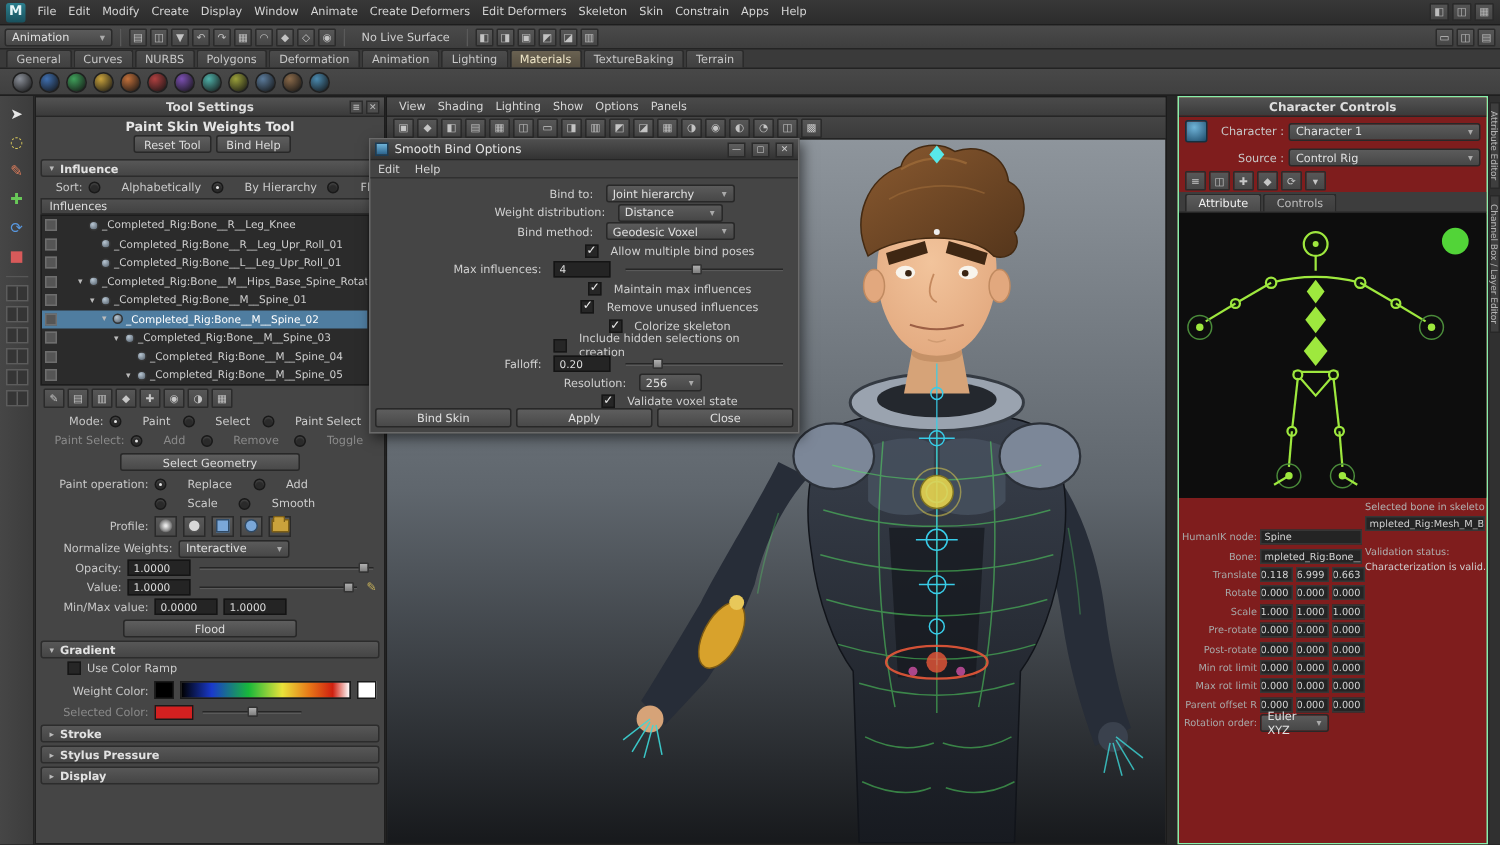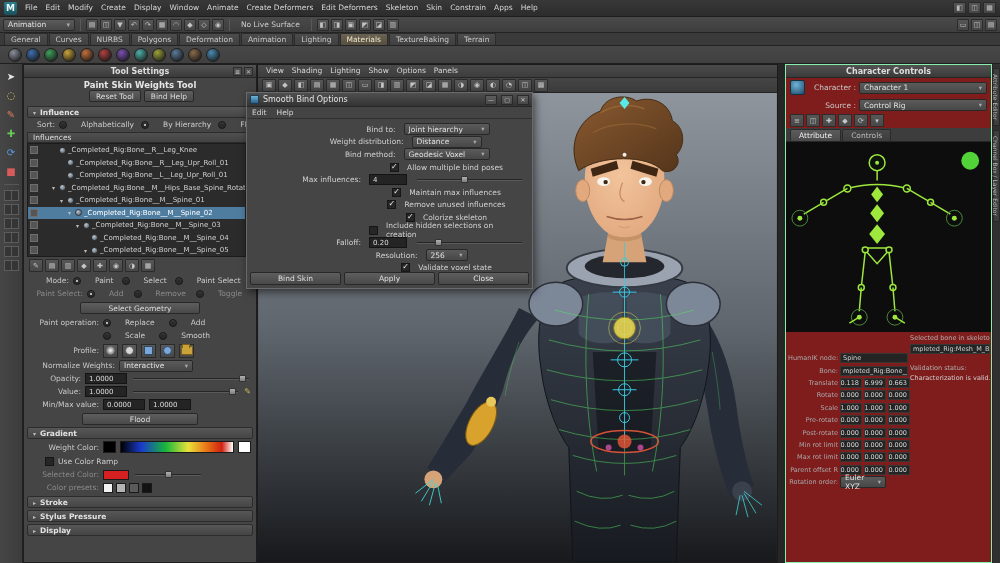--- a/index.html
+++ b/index.html
@@ -535,52 +535,42 @@
     <div class="ts-row">
       <span class="ts-label">Min/Max value:</span>
       <span class="tinput" style="width:42px">0.0000</span>
       <span class="tinput" style="width:42px">1.0000</span>
     </div>
 
     <div class="small-btn wide-btn">Flood</div>
 
     <div class="sect">Gradient</div>
 
+    <div class="ts-row">
+      <span style="width:12px"></span>
+      <span class="cb"></span>
+      <span>Use Color Ramp</span>
+    </div>
+
     <div class="ts-row" style="height:16px">
       <span class="ts-label">Weight Color:</span>
       <span class="swatch" style="width:13px;height:12px;background:#000"></span>
       <span class="ramp"></span>
       <span class="swatch" style="width:13px;height:12px;background:#fff"></span>
-    </div>
-
-    <div class="ts-row">
-      <span style="width:12px"></span>
-      <span class="cb"></span>
-      <span>Use Color Ramp</span>
     </div>
 
     <div class="ts-row">
       <span class="ts-label dim">Selected Color:</span>
       <span class="swatch" style="width:26px;height:10px;background:#d42020"></span>
       <span class="slider" style="--pos:45%;max-width:70px">
           <span class="track"></span>
           <span class="handle"></span>
         </span>
     </div>
 
-    <div class="ts-row">
-      <span class="ts-label dim">Color presets:</span>
-      <span style="display:flex;gap:3px">
-
-      <span class="swatch" style="width: 10px; height: 10px; background: var(--c); --c: #f2f2f2;"></span>
-          <span class="swatch" style="width: 10px; height: 10px; background: var(--c); --c: #b4b4b4;"></span>
-          <span class="swatch" style="width: 10px; height: 10px; background: var(--c); --c: #5a5a5a;"></span>
-          <span class="swatch" style="width: 10px; height: 10px; background: var(--c); --c: #121212;"></span>
-        </span>
-    </div>
 
     <div>
 
     <div class="sect collapsed">Stroke</div>
         <div class="sect collapsed">Stylus Pressure</div>
         <div class="sect collapsed">Display</div>
       </div>
   </div>
 
   <div id="viewport" class="abs">

